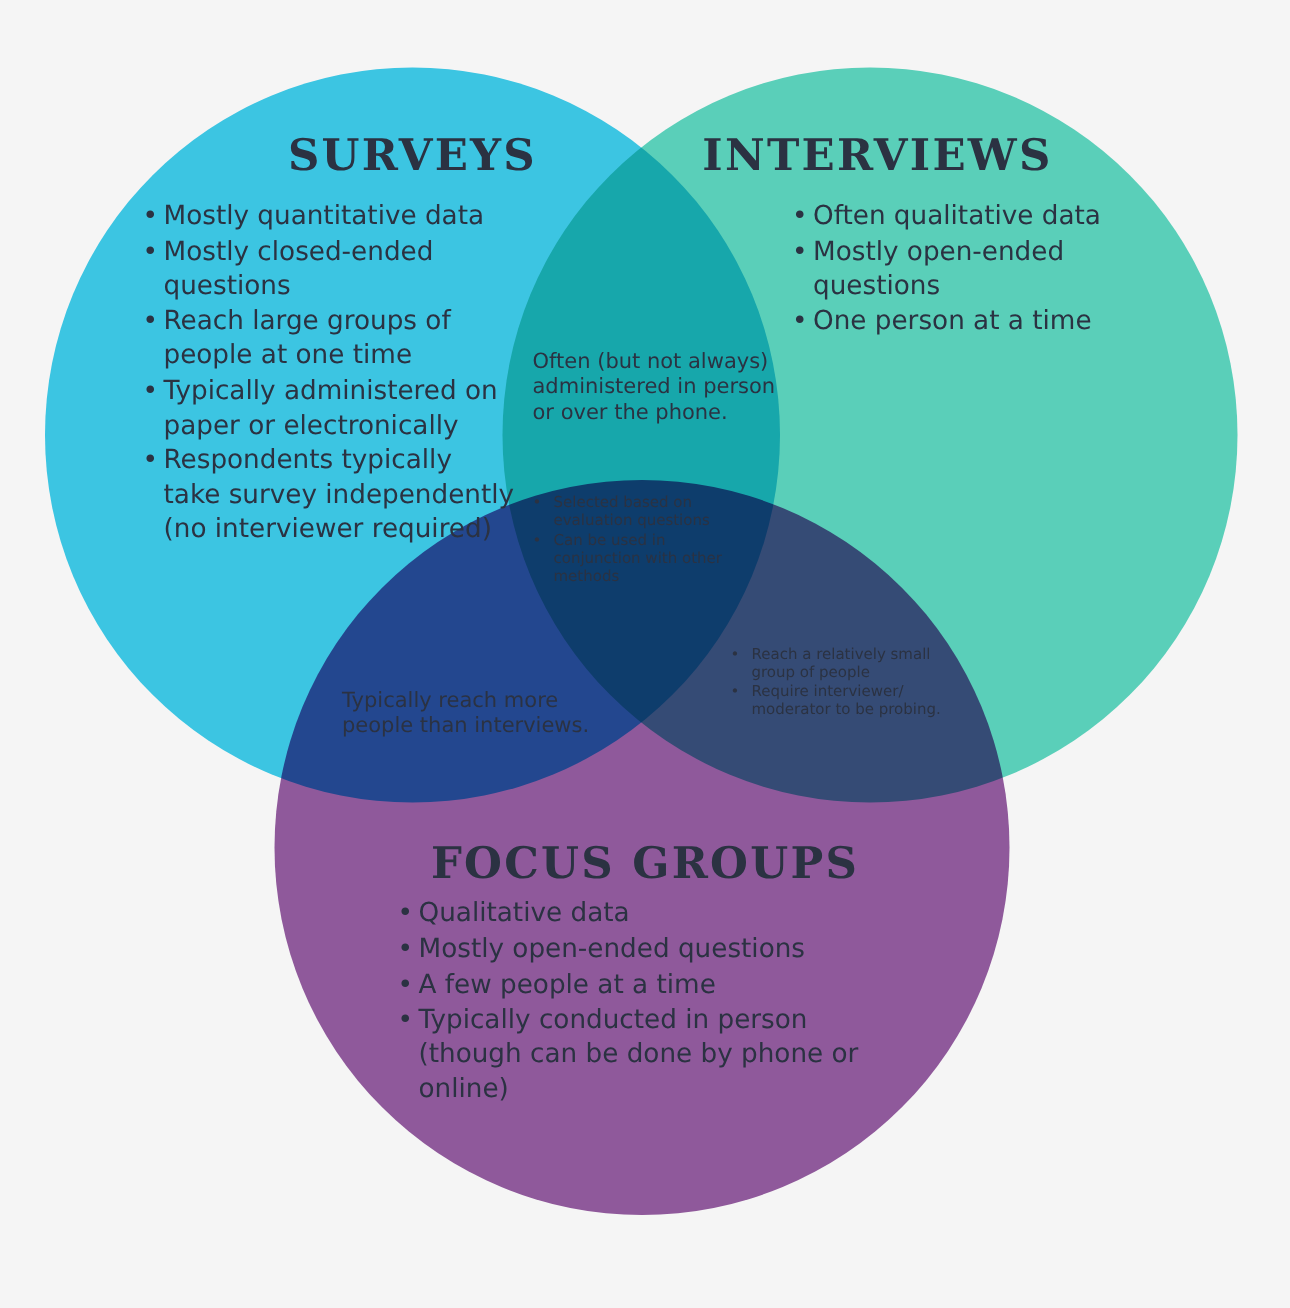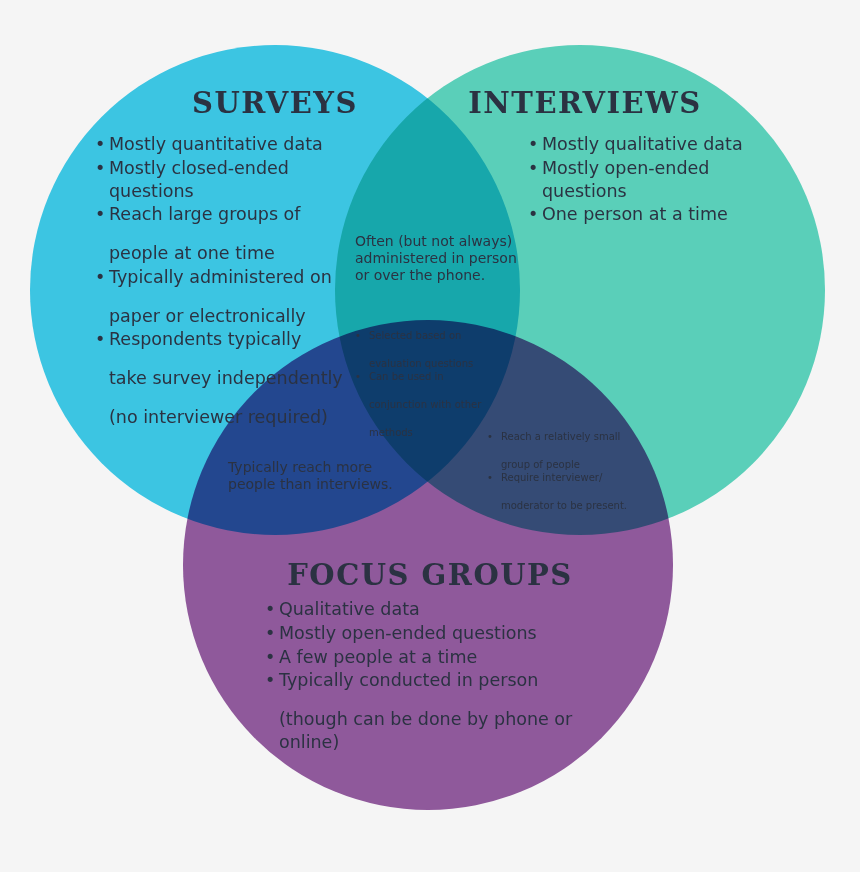--- a/index.html
+++ b/index.html
@@ -81,21 +81,20 @@
   }
   .bullet-list li::before {
     content: "\2022";
     position: absolute;
     left: 0;
     top: 0;
   }
   .bullet-list li .cont {
     display: block;
     margin-left: 0;
-    margin-top: 16px;
   }
 
   
   .list-main {
     font-size: 17.5px;
     line-height: 1.30;
   }
   #list-surveys    { left: 95px;  top: 133px; width: 270px; }
   #list-interviews { left: 528px; top: 133px; width: 270px; }
   #list-focus      { left: 265px; top: 598px; width: 360px; }
@@ -136,39 +135,39 @@
 
     <ul class="bullet-list list-main" id="list-surveys">
         <li>Mostly quantitative data</li>
         <li>Mostly closed-ended questions</li>
         <li>Reach large groups of<span class="cont">people at one time</span></li>
         <li>Typically administered on<span class="cont">paper or electronically</span></li>
         <li>Respondents typically<span class="cont">take survey independently</span><span class="cont">(no interviewer required)</span></li>
       </ul>
 
     <ul class="bullet-list list-main" id="list-interviews">
-        <li>Mostly qualitative data</li>
+        <li>Often qualitative data</li>
         <li>Mostly open-ended questions</li>
         <li>One person at a time</li>
       </ul>
 
     <ul class="bullet-list list-main" id="list-focus">
         <li>Qualitative data</li>
         <li>Mostly open-ended questions</li>
         <li>A few people at a time</li>
         <li>Typically conducted in person<span class="cont">(though can be done by phone or online)</span></li>
       </ul>
 
     <div class="overlap-note" id="note-surveys-interviews">Often (but not always) administered in person or over the phone.</div>
 
     <div class="overlap-note" id="note-surveys-focus">Typically reach more people than interviews.</div>
 
     <ul class="bullet-list list-overlap" id="list-ifo">
         <li>Reach a relatively small<span class="cont">group of people</span></li>
-        <li>Require interviewer/<span class="cont">moderator to be present.</span></li>
+        <li>Require interviewer/<span class="cont">moderator to be probing.</span></li>
       </ul>
 
     <ul class="bullet-list list-overlap" id="list-center">
         <li>Selected based on<span class="cont">evaluation questions</span></li>
         <li>Can be used in<span class="cont">conjunction with other</span><span class="cont">methods</span></li>
       </ul>
 
   </div>
 </div>
 

